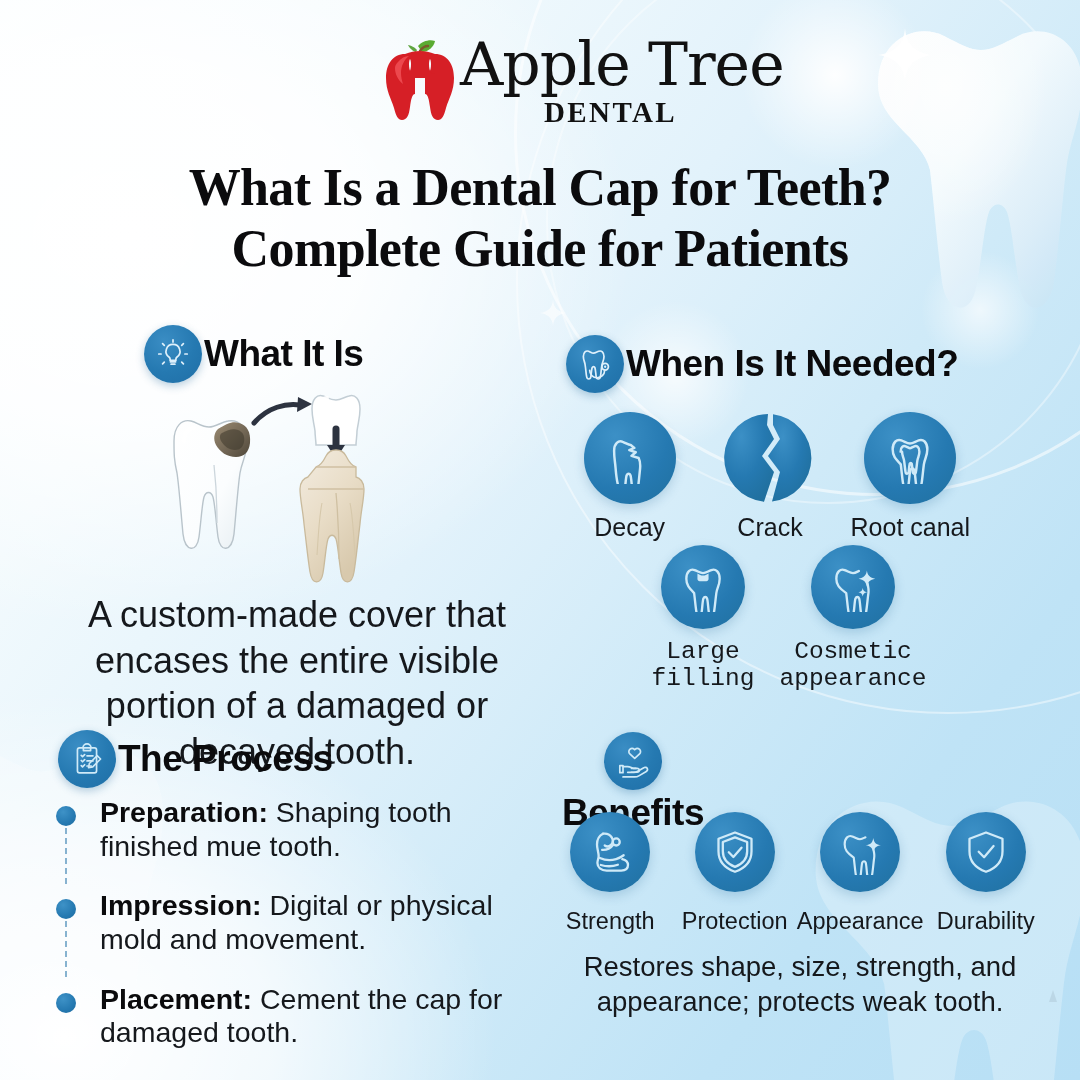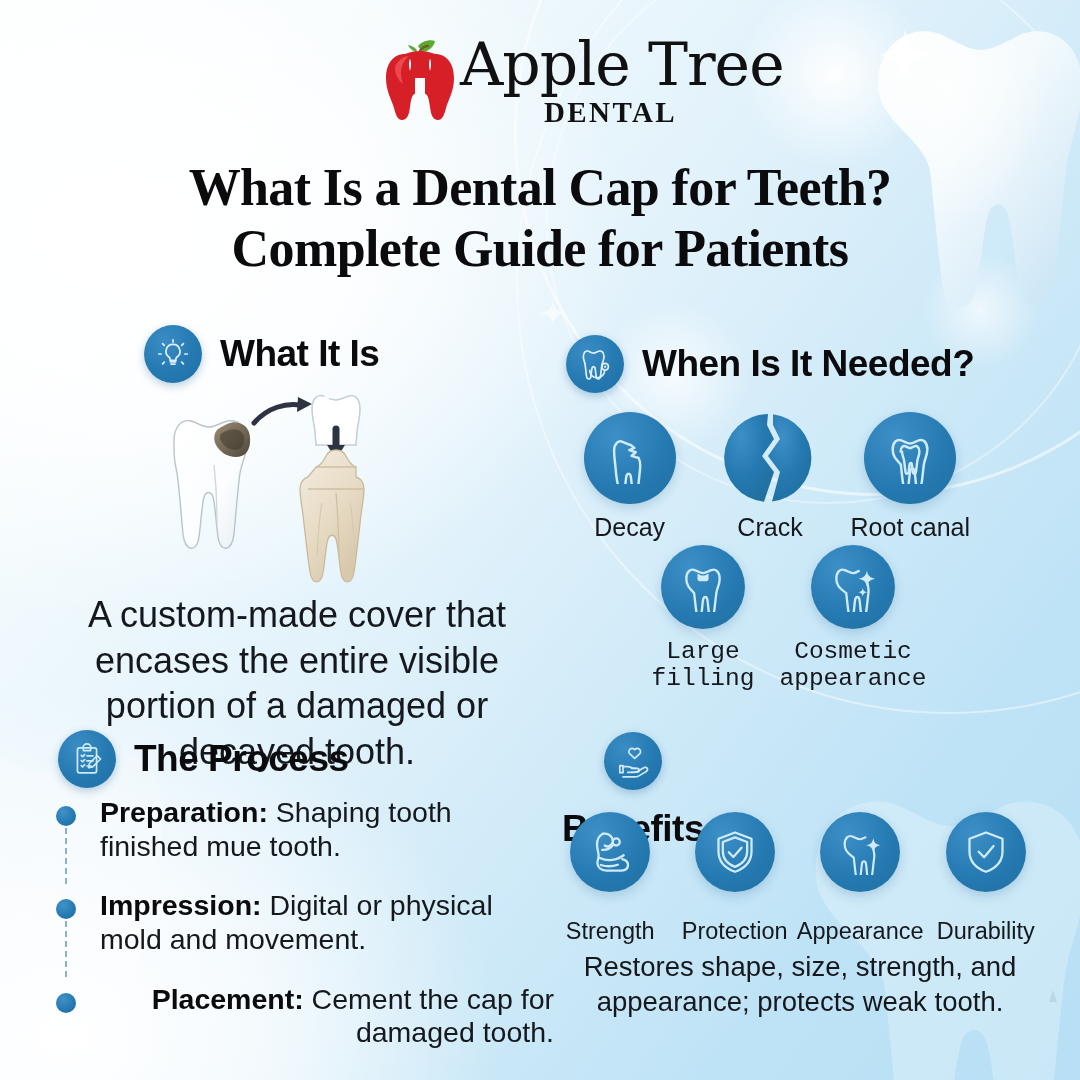--- a/index.html
+++ b/index.html
@@ -49,21 +49,21 @@
   
   .title{
     position:absolute;left:0;top:158px;width:1080px;text-align:center;
     font-family:Liberation Serif, serif;font-weight:bold;
     font-size:52px;line-height:1.17;color:#0b0b0d;
     letter-spacing:-.6px;
   }
   .title .l2{display:block;}
 
   
-  .sec-head{position:absolute;display:flex;align-items:center;gap:18px;}
+  .sec-head{position:absolute;display:flex;align-items:center;gap:2px;}
   .circ{
     width:58px;height:58px;border-radius:50%;
     background:radial-gradient(circle at 35% 28%, #3a8dc4 0%, #2579b1 55%, #1f6ea6 100%);
     box-shadow:0 3px 9px rgba(30,100,150,.30);
     display:flex;align-items:center;justify-content:center;flex:0 0 auto;
   }
   .sec-title{
     font-family:"Liberation Sans", sans-serif;font-weight:bold;
     font-size:37px;color:#0b0b0d;letter-spacing:-.5px;white-space:nowrap;
   }
@@ -94,38 +94,38 @@
   .icell.small .bubble{width:84px;height:84px;}
   .icell.small .lbl{font-size:24.5px;font-family:Liberation Mono, monospace;}
 
   
   .crack-wrap{width:92px;height:92px;position:relative;}
 
   
   #sec-proc-head{left:58px;top:730px;}
   #proc-list{position:absolute;left:54px;top:796px;width:500px;}
   .proc-item{position:relative;padding-left:46px;margin-bottom:26px;}
-  .proc-item:last-child{margin-bottom:11px;text-align:right;}
+  .proc-item:last-child{margin-bottom:11px;}
   .dot{
     position:absolute;left:2px;top:10px;width:20px;height:20px;border-radius:50%;
     background:radial-gradient(circle at 36% 30%, #3e92c7 0%, #2579b1 60%, #1e6b9e 100%);
   }
   .dash{
     position:absolute;left:11px;top:32px;width:0;height:56px;
     border-left:2.5px dashed rgba(90,150,190,.72);
   }
   .proc-item:last-child .dash{display:none;}
   .proc-text{font-size:28.5px;line-height:1.18;color:#15181c;}
   .proc-text b{font-weight:bold;color:#0b0b0d;}
 
   
   #sec-ben-head{left:562px;top:732px;flex-direction:column;}
   #ben-row{position:absolute;left:548px;top:812px;width:500px;display:flex;}
   #ben-row .bubble{width:80px;height:80px;}
-  #ben-row .lbl{font-size:23.5px;margin-top:26px;}
+  #ben-row .lbl{font-size:23.5px;margin-top:16px;}
   .ben-caption{
     position:absolute;left:548px;top:950px;width:504px;text-align:center;
     font-size:27.5px;line-height:1.26;color:#15181c;
   }
   .wm{position:absolute;right:22px;bottom:78px;width:10px;height:12px;opacity:.5;}
 </style>
 </head>
 <body>
 
 <div id="canvas">

